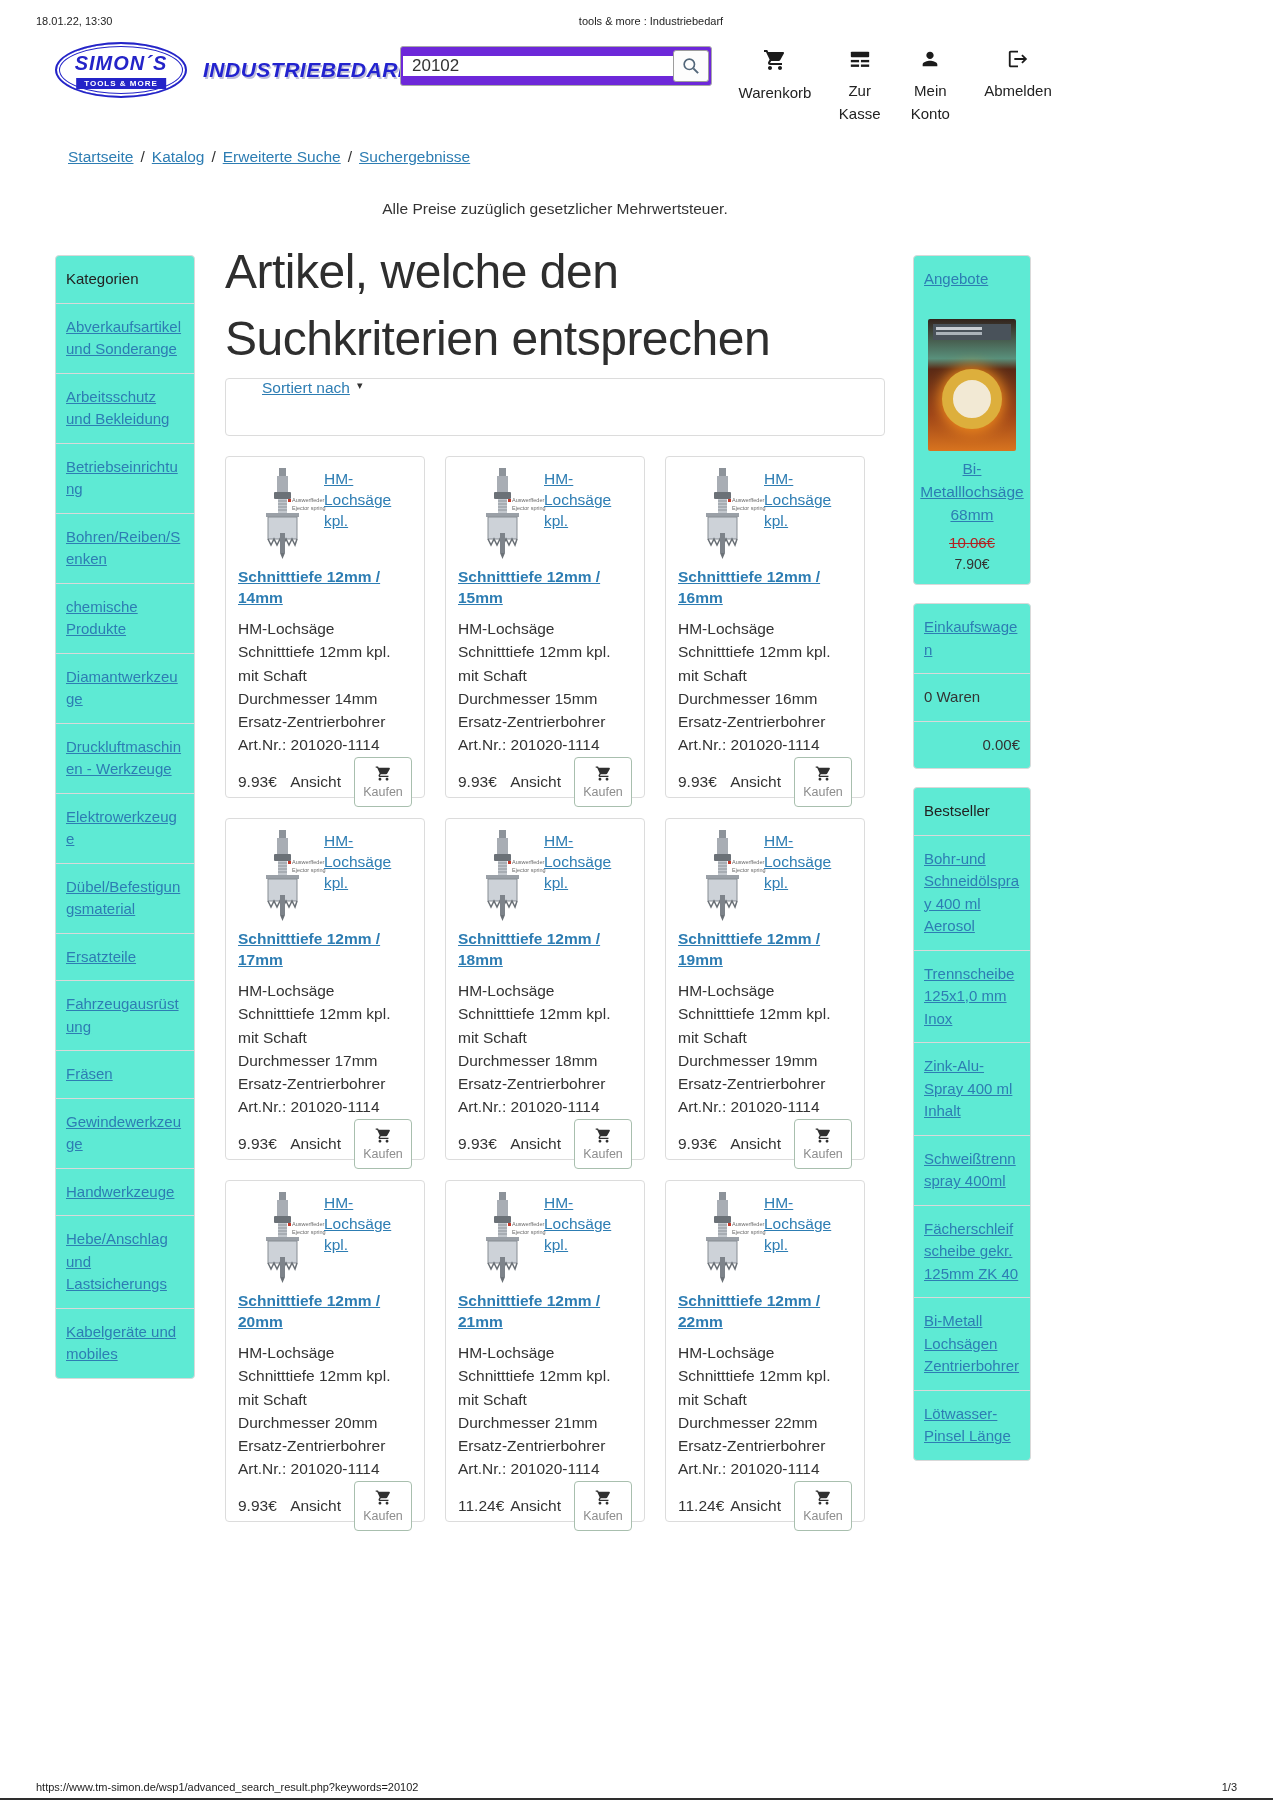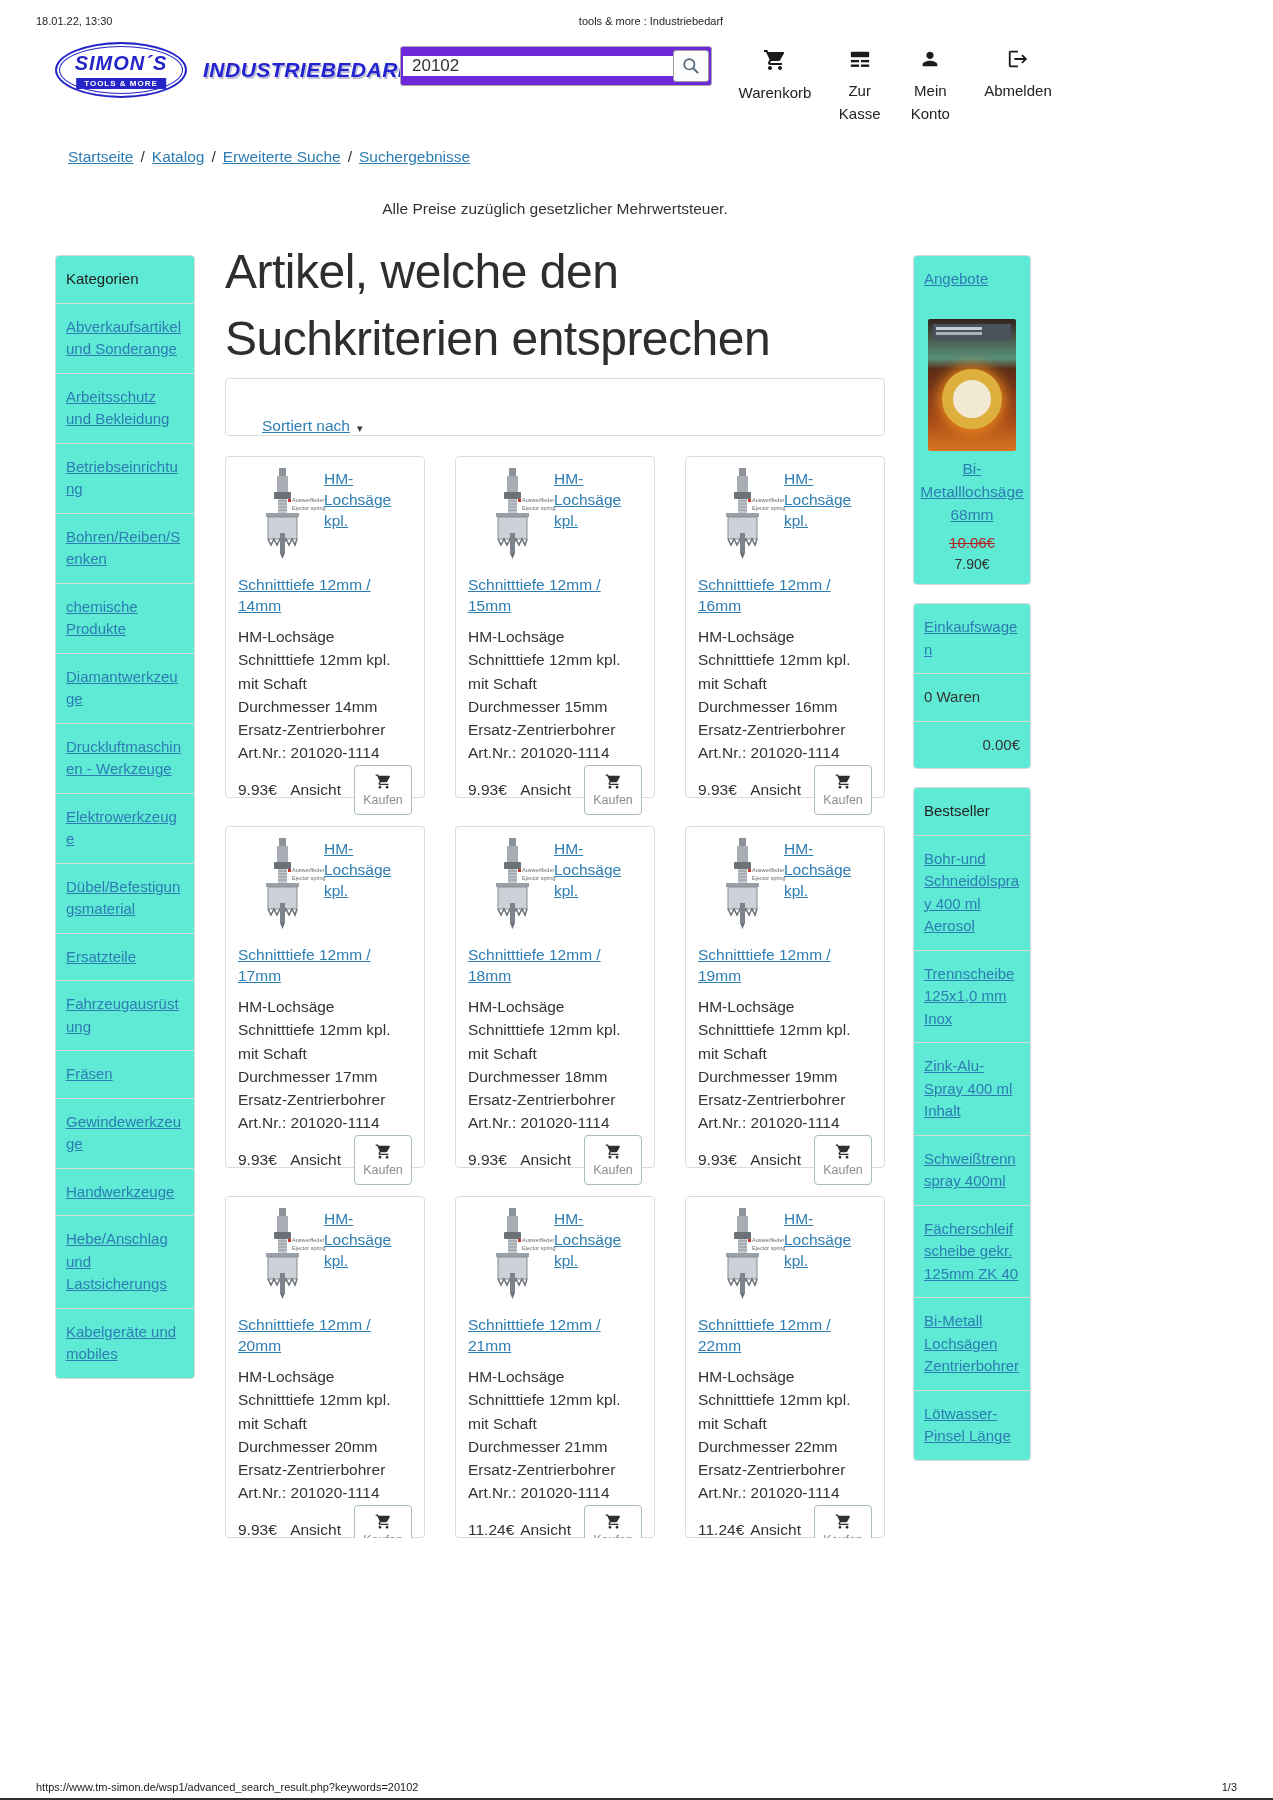--- a/index.html
+++ b/index.html
@@ -51,34 +51,34 @@
   .listbox .row:first-child { border-top:none; }
   .box-title { color:#222; }
 
   
   .sidebar  { position:absolute; top:255px; left:55px;  width:140px; }
   .main     { position:absolute; top:238px; left:225px; width:660px; }
   .rightcol { position:absolute; top:255px; left:913px; width:118px; }
 
   
   h1 { font-size:48px; font-weight:400; color:#2e2e2e; line-height:1.4; letter-spacing:-.5px; margin-bottom:6px; }
-  .sort-bar { border:1px solid #dcdcdc; border-radius:4px; height:58px; display:flex; align-items:flex-end;
+  .sort-bar { border:1px solid #dcdcdc; border-radius:4px; height:58px; display:flex; align-items:flex-start;
               padding-left:36px; margin-bottom:20px; font-size:15.5px; }
   .sort-link { text-decoration:underline; }
   .caret { color:#333; font-size:11px; margin-left:7px; text-decoration:none; display:inline-block; }
 
-  .grid { display:grid; grid-template-columns:repeat(3,200px); column-gap:30px; row-gap:28px; }
+  .grid { display:grid; grid-template-columns:repeat(3,200px); column-gap:30px; row-gap:28px;gap:20px; }
   .card { border:1px solid #dcdcdc; border-radius:4px; padding:10px 12px; height:342px; display:flex; flex-direction:column; }
   .card-top { display:flex; gap:10px; }
   .prod-img { position:relative; display:block; width:62px; height:100px; flex:0 0 auto; margin-left:14px; }
   .img-note { position:absolute; left:40px; top:30px; font-size:5.5px; line-height:1.35; color:#6a6a6a; white-space:nowrap; }
   .img-note i { display:block; font-style:normal; }
   .img-note::before { content:""; position:absolute; left:-4px; top:2px; width:3px; height:3px; background:#c0392b; }
   .prod-title { display:block; width:82px; margin-top:2px; font-size:15.5px; line-height:1.35; overflow-wrap:break-word; }
-  .variant { display:block; font-size:15.5px; font-weight:400; line-height:1.35; margin:8px 0 8px; }
+  .variant { display:block; font-size:15.5px; font-weight:700; line-height:1.35; margin:0 0 8px; }
   .desc { font-size:15.5px; line-height:1.5; color:#333; white-space:pre-line; }
   .price-row { margin-top:auto; display:flex; align-items:center; }
   .price { font-size:15.5px; color:#333; }
   .view-btn { margin-left:auto; margin-right:13px; background:none; border:none; font-family:inherit; font-size:15.5px; color:#333; cursor:pointer; }
   .buy-btn { width:58px; height:50px; border:1px solid #a8bfae; border-radius:4px; background:#fff; cursor:pointer;
              display:flex; flex-direction:column; align-items:center; justify-content:center; gap:3px; }
   .buy-label { font-size:12.5px; color:#8d8d8d; font-family:inherit; }
 
   
   .rightcol section { margin-bottom:18px; }

